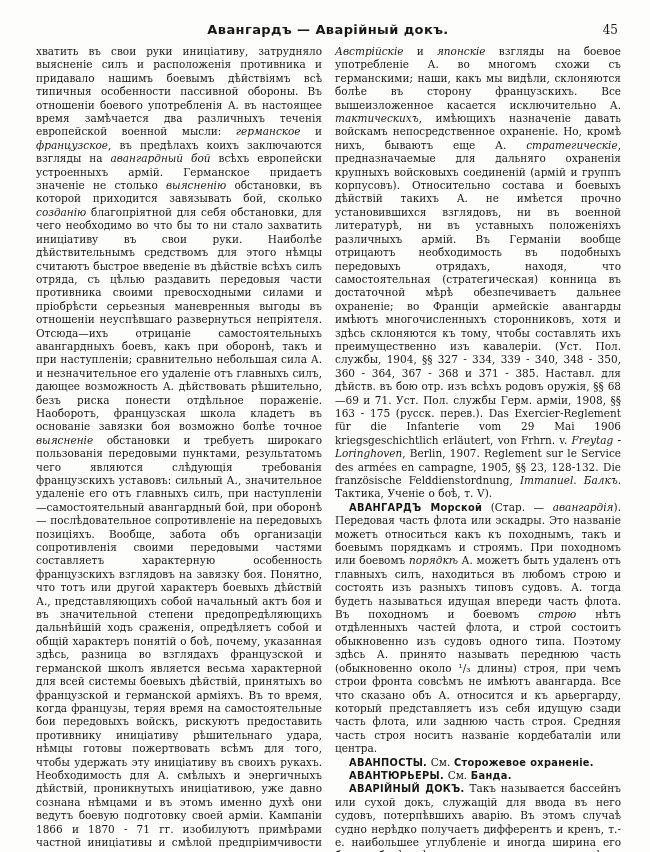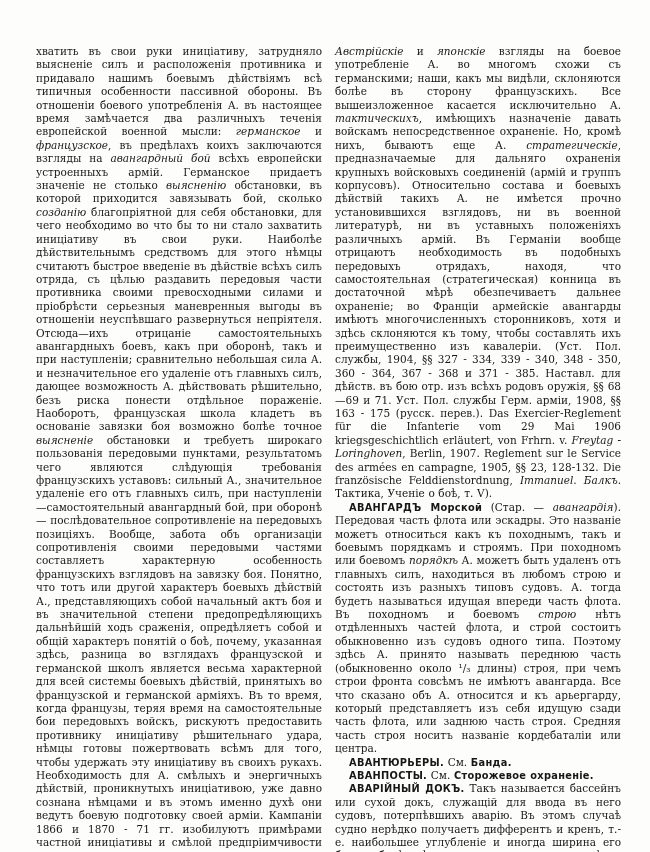--- a/index.html
+++ b/index.html
@@ -59,25 +59,29 @@
     font-weight: bold;
     font-size: 9.8px;
     letter-spacing: 0.3px;
   }
   i { font-style: italic; }
 </style>
 </head>
 <body>
 
 <div class="page">
+  <div class="header">
+    <span class="running-title">Авангардъ — Аварійный докъ.</span>
+    <span class="page-number">45</span>
+  </div>
   <div class="columns">
     <div class="col">
         <p><span>хватить въ свои руки иниціативу, затрудняло выясненіе силъ и расположенія противника и придавало нашимъ боевымъ дѣйствіямъ всѣ типичныя особенности пассивной обороны. Въ отношеніи боевого употребленія А. въ настоящее время замѣчается два различныхъ теченія европейской военной мысли: </span><i>германское</i><span> и </span><i>французское</i><span>, въ предѣлахъ коихъ заключаются взгляды на </span><i>авангардный бой</i><span> всѣхъ европейски устроенныхъ армій. Германское придаетъ значеніе не столько </span><i>выясненію</i><span> обстановки, въ которой приходится завязывать бой, сколько </span><i>созданію</i><span> благопріятной для себя обстановки, для чего необходимо во что бы то ни стало захватить иниціативу въ свои руки. Наиболѣе дѣйствительнымъ средствомъ для этого нѣмцы считаютъ быстрое введеніе въ дѣйствіе всѣхъ силъ отряда, съ цѣлью раздавить передовыя части противника своими превосходными силами и пріобрѣсти серьезныя маневренныя выгоды въ отношеніи неуспѣвшаго развернуться непріятеля. Отсюда—ихъ отрицаніе самостоятельныхъ авангардныхъ боевъ, какъ при оборонѣ, такъ и при наступленіи; сравнительно небольшая сила А. и незначительное его удаленіе отъ главныхъ силъ, дающее возможность А. дѣйствовать рѣшительно, безъ риска понести отдѣльное пораженіе. Наоборотъ, французская школа кладетъ въ основаніе завязки боя возможно болѣе точное </span><i>выясненіе</i><span> обстановки и требуетъ широкаго пользованія передовыми пунктами, результатомъ чего являются слѣдующія требованія французскихъ уставовъ: сильный А., значительное удаленіе его отъ главныхъ силъ, при наступленіи—самостоятельный авангардный бой, при оборонѣ — послѣдовательное сопротивленіе на передовыхъ позиціяхъ. Вообще, забота объ организаціи сопротивленія своими передовыми частями составляетъ характерную особенность французскихъ взглядовъ на завязку боя. Понятно, что тотъ или другой характеръ боевыхъ дѣйствій А., представляющихъ собой начальный актъ боя и въ значительной степени предопредѣляющихъ дальнѣйшій ходъ сраженія, опредѣляетъ собой и общій характеръ понятій о боѣ, почему, указанная здѣсь, разница во взглядахъ французской и германской школъ является весьма характерной для всей системы боевыхъ дѣйствій, принятыхъ во французской и германской арміяхъ. Въ то время, когда французы, теряя время на самостоятельные бои передовыхъ войскъ, рискуютъ предоставить противнику иниціативу рѣшительнаго удара, нѣмцы готовы пожертвовать всѣмъ для того, чтобы удержать эту иниціативу въ своихъ рукахъ. Необходимость для А. смѣлыхъ и энергичныхъ дѣйствій, проникнутыхъ иниціативою, уже давно сознана нѣмцами и въ этомъ именно духѣ они ведутъ боевую подготовку своей арміи. Кампаніи 1866 и 1870 - 71 гг. изобилуютъ примѣрами частной иниціативы и смѣлой предпріимчивости германскихъ авангардныхъ начальниковъ; столь крупныя сраженія, какъ Шпихернъ, Вертъ и Борни-Панжъ начаты по иниціативѣ начальниковъ А. Однако, нужно думать, что при дѣйствіяхъ противъ противника, склоннаго къ наступленію, а слѣдовательно, при вѣроятности частыхъ встрѣчныхъ боевъ, примѣненіе столь рѣшительнаго употребленія А. будетъ встрѣчаться въ боевыхъ дѣйствіяхъ германскихъ войскъ значительно рѣже.</span></p>
       </div>
     <div class="col">
         <p><i>Австрійскіе</i><span> и </span><i>японскіе</i><span> взгляды на боевое употребленіе А. во многомъ схожи съ германскими; наши, какъ мы видѣли, склоняются болѣе въ сторону французскихъ. Все вышеизложенное касается исключительно А. </span><i>тактическихъ</i><span>, имѣющихъ назначеніе давать войскамъ непосредственное охраненіе. Но, кромѣ нихъ, бываютъ еще А. </span><i>стратегическіе</i><span>, предназначаемые для дальняго охраненія крупныхъ войсковыхъ соединеній (армій и группъ корпусовъ). Относительно состава и боевыхъ дѣйствій такихъ А. не имѣется прочно установившихся взглядовъ, ни въ военной литературѣ, ни въ уставныхъ положеніяхъ различныхъ армій. Въ Германіи вообще отрицаютъ необходимость въ подобныхъ передовыхъ отрядахъ, находя, что самостоятельная (стратегическая) конница въ достаточной мѣрѣ обезпечиваетъ дальнее охраненіе; во Франціи армейскіе авангарды имѣютъ многочисленныхъ сторонниковъ, хотя и здѣсь склоняются къ тому, чтобы составлять ихъ преимущественно изъ кавалеріи. (Уст. Пол. службы, 1904, §§ 327 - 334, 339 - 340, 348 - 350, 360 - 364, 367 - 368 и 371 - 385. Наставл. для дѣйств. въ бою отр. изъ всѣхъ родовъ оружія, §§ 68—69 и 71. Уст. Пол. службы Герм. арміи, 1908, §§ 163 - 175 (русск. перев.). Das Exercier-Reglement für die Infanterie vom 29 Mai 1906 kriegsgeschichtlich erläutert, von Frhrn. v. </span><i>Freytag - Loringhoven</i><span>, Berlin, 1907. Reglement sur le Service des armées en campagne, 1905, §§ 23, 128-132. Die französische Felddienstordnung, </span><i>Immanuel</i><span>. </span><i>Балкъ</i><span>. Тактика, Ученіе о боѣ, т. V).</span></p>
         <p class="entry indent"><b class="hw">АВАНГАРДЪ Морской</b><span> (Стар. — </span><i>авангардія</i><span>). Передовая часть флота или эскадры. Это названіе можетъ относиться какъ къ походнымъ, такъ и боевымъ порядкамъ и строямъ. При походномъ или боевомъ </span><i>порядкѣ</i><span> А. можетъ быть удаленъ отъ главныхъ силъ, находиться въ любомъ строю и состоять изъ разныхъ типовъ судовъ. А. тогда будетъ называться идущая впереди часть флота. Въ походномъ и боевомъ </span><i>строю</i><span> нѣтъ отдѣленныхъ частей флота, и строй состоитъ обыкновенно изъ судовъ одного типа. Поэтому здѣсь А. принято называть переднюю часть (обыкновенно около ¹/₃ длины) строя, при чемъ строи фронта совсѣмъ не имѣютъ авангарда. Все что сказано объ А. относится и къ арьергарду, который представляетъ изъ себя идущую сзади часть флота, или заднюю часть строя. Средняя часть строя носитъ названіе кордебаталіи или центра.</span></p>
+        <p class="entry indent"><b class="hw">АВАНПОСТЫ.</b><span> См. </span><b class="hw">Сторожевое охраненіе.</b></p>
         <p class="entry indent"><b class="hw">АВАНТЮРЬЕРЫ.</b><span> См. </span><b class="hw">Банда.</b></p>
-        <p class="entry indent"><b class="hw">АВАНПОСТЫ.</b><span> См. </span><b class="hw">Сторожевое охраненіе.</b></p>
         <p class="entry indent"><b class="hw">АВАРІЙНЫЙ ДОКЪ.</b><span> Такъ называется бассейнъ или сухой докъ, служащій для ввода въ него судовъ, потерпѣвшихъ аварію. Въ этомъ случаѣ судно нерѣдко получаетъ дифферентъ и кренъ, т.-е. наибольшее углубленіе и иногда ширина его будетъ болѣе тѣхъ, которыя то же судно имѣетъ въ нормальномъ положеніи; въ обыкновенный докъ, разсчитанный на нормальныя размѣренія судовъ, такое поврежденное судно не войдетъ. Поэтому въ военныхъ портахъ, служащихъ базами для дѣйствующаго флота, долженъ быть А. сухой докъ; ширина и глубина воды въ устьѣ этого дока разсчиты-</span></p>
       </div>
   </div>
 </div>
 
 </body></html>

